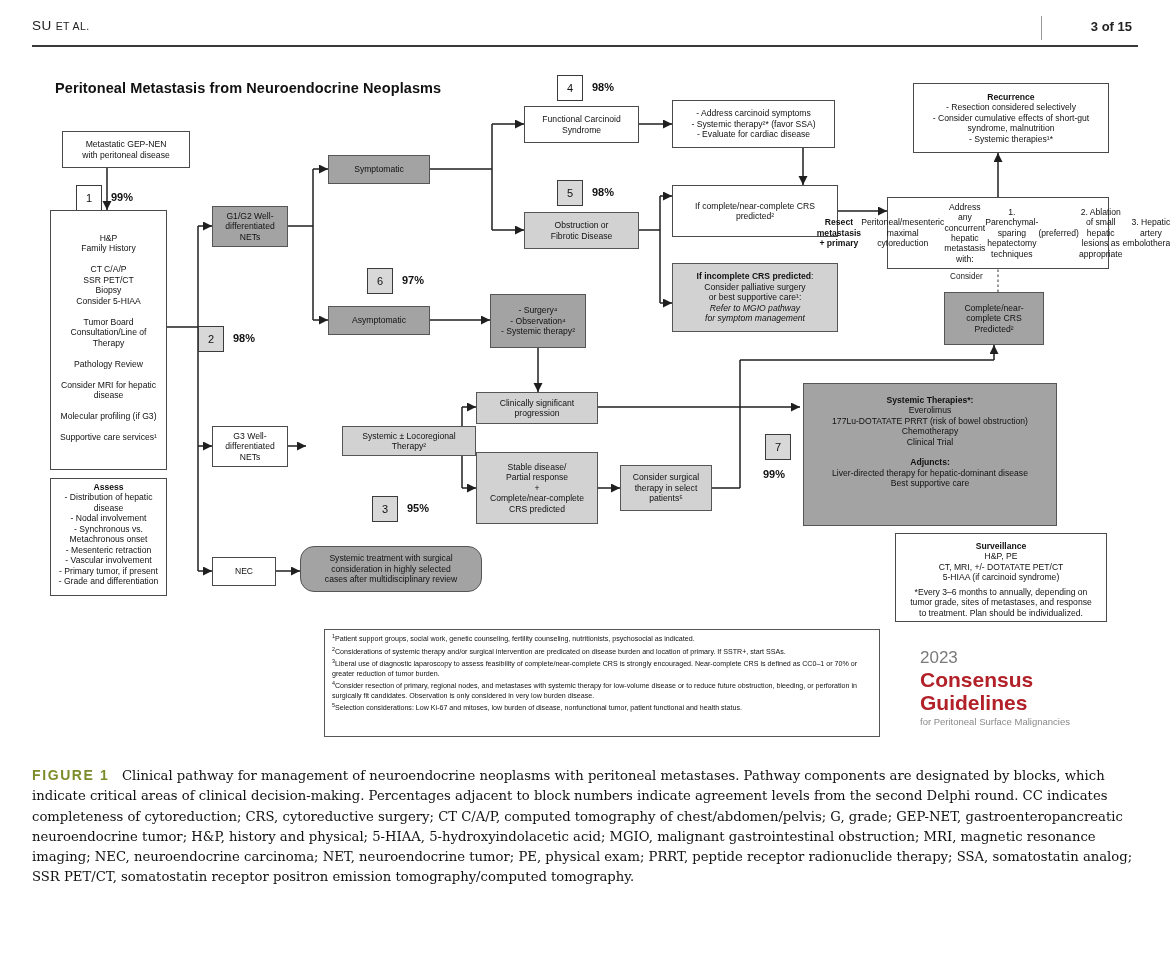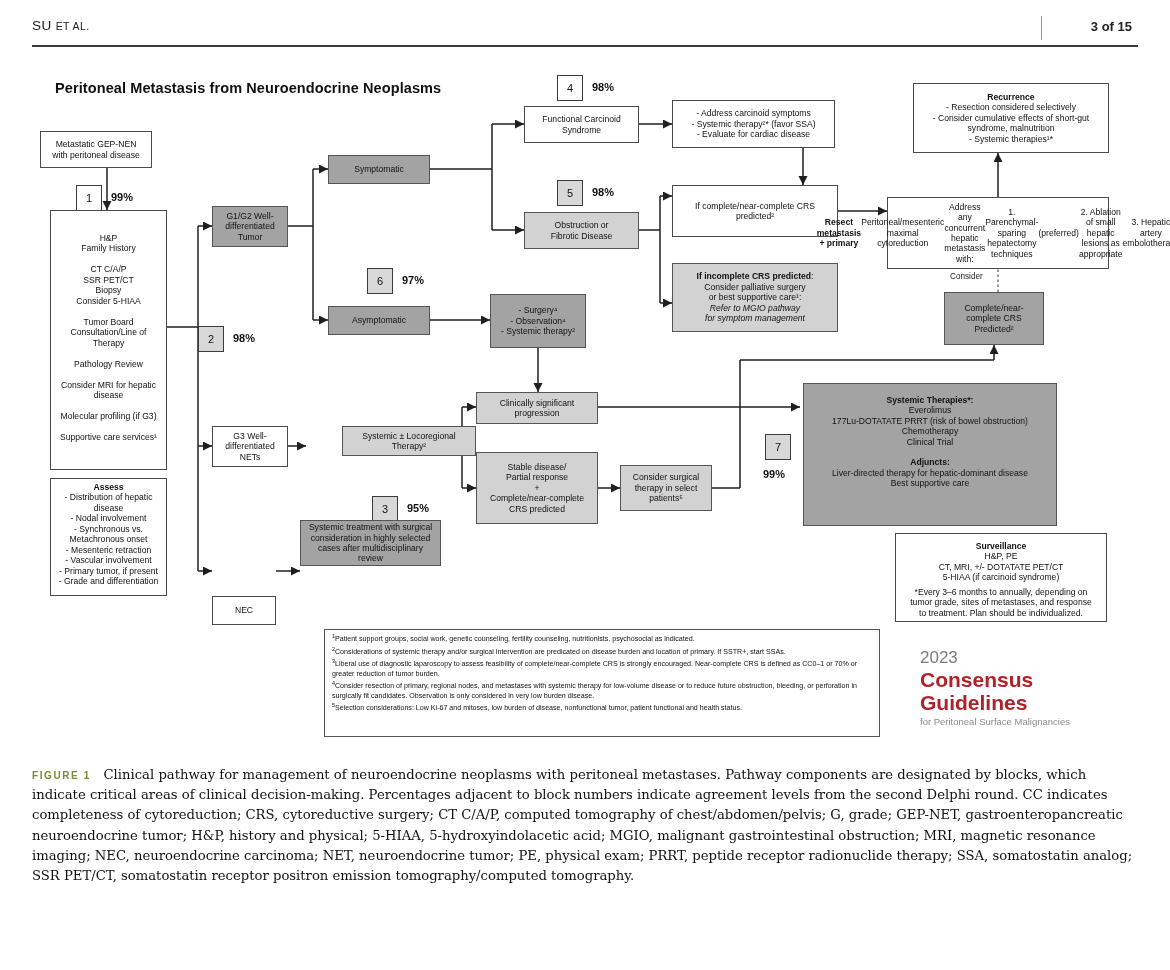--- a/index.html
+++ b/index.html
@@ -45,21 +45,21 @@
 
   
   .logo{position:absolute;left:920px;top:648px;width:200px;}
   .logo .yr{font-size:17px;color:#7a7a7a;line-height:1.15;}
   .logo .l1,.logo .l2{font-size:21px;font-weight:bold;color:#b22028;line-height:1.12;}
   .logo .sub{font-size:9.5px;color:#8a8a8a;line-height:1.3;margin-top:1px;}
 
   
   .cap{position:absolute;left:32px;top:765px;width:1106px;font-family:"DejaVu Serif",serif;
        font-size:13.2px;line-height:1.53;color:#111;text-align:left;}
-  .cap .fig{color:#7d8c2a;font-weight:bold;letter-spacing:1.6px;font-family:"Liberation Sans",sans-serif;font-size:10px;}
+  .cap .fig{color:#7d8c2a;font-weight:bold;letter-spacing:1.6px;font-family:"Liberation Sans",sans-serif;font-size:14px;}
 </style>
 </head>
 <body>
 
 <div class="page">
 
   <div class="hdr">
     <div class="hdr-left">
       <span>SU</span>
       <span class="small">ET AL.</span>
@@ -143,21 +143,21 @@
         <line x1="598" y1="407" x2="800" y2="407" marker-end="url(#ah)"></line>
 
         <line x1="276" y1="571" x2="300" y2="571" marker-end="url(#ah)"></line>
       </g>
 
       <g stroke="#6f6f6f" stroke-width="1.4" fill="none" stroke-dasharray="2.5,2.5">
         <line x1="998" y1="292" x2="998" y2="258" marker-end="url(#ahd)"></line>
       </g>
     </svg>
 
-    <div class="box" style="left:40px;top:131px;width:112px;height:37px;white-space:pre-line;">Metastatic GEP-NEN
+    <div class="box" style="left:62px;top:131px;width:128px;height:37px;white-space:pre-line;">Metastatic GEP-NEN
 with peritoneal disease</div>
 
     <div class="num" style="left:76px;top:185px;">1</div>
     <div class="pct" style="left:111px;top:191px;">99%</div>
 
     <div class="box" style="left:50px;top:210px;width:117px;height:260px;white-space:pre-line;align-items:flex-start;padding-top:22px;">H&amp;P
 Family History
 
 CT C/A/P
 SSR PET/CT
@@ -188,27 +188,27 @@
       <div>- Vascular involvement</div>
       <div>- Primary tumor, if present</div>
       <div>- Grade and differentiation</div>
     </div>
 
     <div class="num gray" style="left:198px;top:326px;">2</div>
     <div class="pct" style="left:233px;top:332px;">98%</div>
 
     <div class="box lgray thick" style="left:212px;top:206px;width:76px;height:41px;white-space:pre-line;">G1/G2 Well-
 differentiated
-Tumor</div>
+NETs</div>
 
     <div class="box thick" style="left:212px;top:426px;width:76px;height:41px;white-space:pre-line;">G3 Well-
 differentiated
 NETs</div>
 
-    <div class="box thick" style="left:212px;top:557px;width:64px;height:29px;margin-top:39px;">NEC</div>
+    <div class="box thick" style="left:212px;top:557px;width:64px;height:29px;">NEC</div>
 
     <div class="box lgray thick" style="left:328px;top:155px;width:102px;height:29px;">Symptomatic</div>
 
     <div class="box lgray thick" style="left:328px;top:306px;width:102px;height:29px;">Asymptomatic</div>
 
     <div class="num gray" style="left:367px;top:268px;">6</div>
     <div class="pct" style="left:402px;top:274px;">97%</div>
 
     <div class="num" style="left:557px;top:75px;">4</div>
     <div class="pct" style="left:592px;top:81px;">98%</div>
@@ -253,21 +253,21 @@
     <div class="box gray thick" style="left:476px;top:452px;width:122px;height:72px;white-space:pre-line;">Stable disease/
 Partial response
 +
 Complete/near-complete
 CRS predicted</div>
 
     <div class="box gray thick" style="left:620px;top:465px;width:92px;height:46px;white-space:pre-line;">Consider surgical
 therapy in select
 patients⁵</div>
 
-    <div class="box lgray thick" style="left:300px;top:520px;width:141px;height:46px;white-space:pre-line;">Systemic treatment with surgical
+    <div class="box lgray thick" style="left:300px;top:546px;width:182px;height:46px;white-space:pre-line;border-radius:14px;">Systemic treatment with surgical
 consideration in highly selected
 cases after multidisciplinary review</div>
 
     <div class="lbl" style="left:950px;top:272px;">Consider</div>
 
     <div class="box lgray thick" style="left:944px;top:292px;width:100px;height:53px;white-space:pre-line;">Complete/near-
 complete CRS
 Predicted²</div>
 
     <div class="box thick" style="left:887px;top:197px;width:222px;height:72px;flex-direction:row;">

